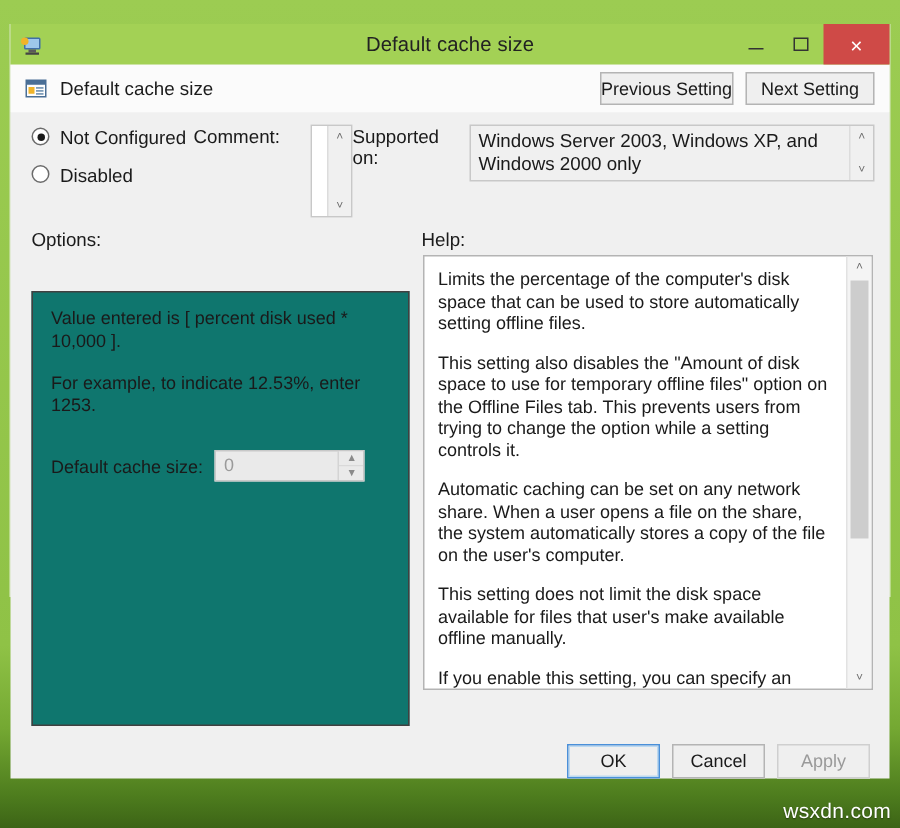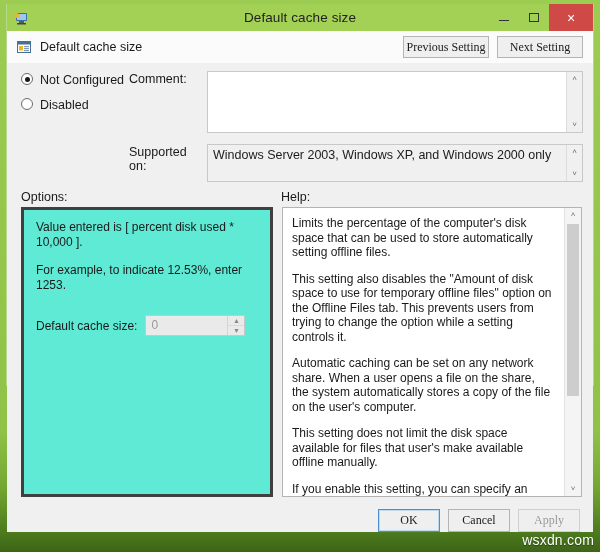--- a/index.html
+++ b/index.html
@@ -24,21 +24,21 @@
                 #8fc246 78%,
                 #74a832 88%,
                 #4e7d1e 96%,
                 #3c6416 100%);
   }
 
   
   #window {
     position: absolute;
     left: 6px;
-    top: 4px;
+    top: 16px;
     width: 588px;
     height: 382px;
     background: #f0f0f0;
     box-sizing: border-box;
     border-left: 1px solid #b9d98a;
     border-right: 1px solid #b9d98a;
   }
 
   
   #titlebar {
@@ -116,21 +116,21 @@
   #setting-name {
     font-size: 12.5px;
     color: #1a1a1a;
   }
   #nav-buttons {
     margin-left: auto;
     display: flex;
     gap: 8px;
   }
   .btn {
-    font-family: Liberation Serif, serif;
+    font-family: Liberation Sans, sans-serif;
     font-size: 12px;
     color: #1a1a1a;
     background: #efefef;
     border: 1px solid #b4b4b4;
     padding: 0;
     height: 22px;
     min-width: 86px;
     box-sizing: border-box;
     line-height: 20px;
     text-align: center;
@@ -187,21 +187,20 @@
     top: 2.5px;
     width: 5px;
     height: 5px;
     border-radius: 50%;
     background: #1a1a1a;
   }
 
   #fields {
     flex: 1;
     display: flex;
-    flex-direction: column;
   }
   .field-row {
     display: flex;
     align-items: flex-start;
   }
   .field-label {
     width: 78px;
     flex: none;
     font-size: 12.5px;
     color: #1a1a1a;
@@ -267,26 +266,27 @@
   
   #panes {
     display: flex;
     padding: 0 11px 0 14px;
     gap: 9px;
   }
   #options-pane {
     width: 252px;
     flex: none;
     height: 290px;
-    background: #5eead4;
-    border: 3px solid #404040;
+    background: #0f766e;
+    border: 1px solid #404040;
     box-sizing: border-box;
     padding: 10px 12px;
     font-size: 12px;
     color: #1a1a1a;
+    margin-top: 24px;
   }
   #options-pane p {
     margin: 0 0 13px 0;
     line-height: 15px;
   }
   #spin-row {
     display: flex;
     align-items: center;
     margin-top: 22px;
   }

